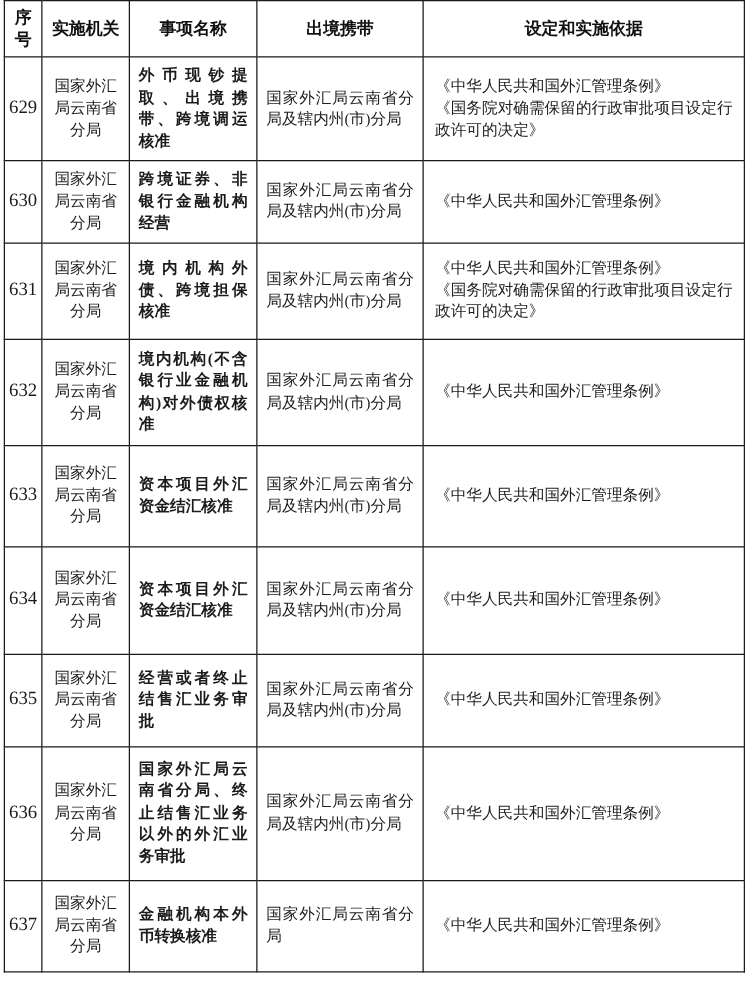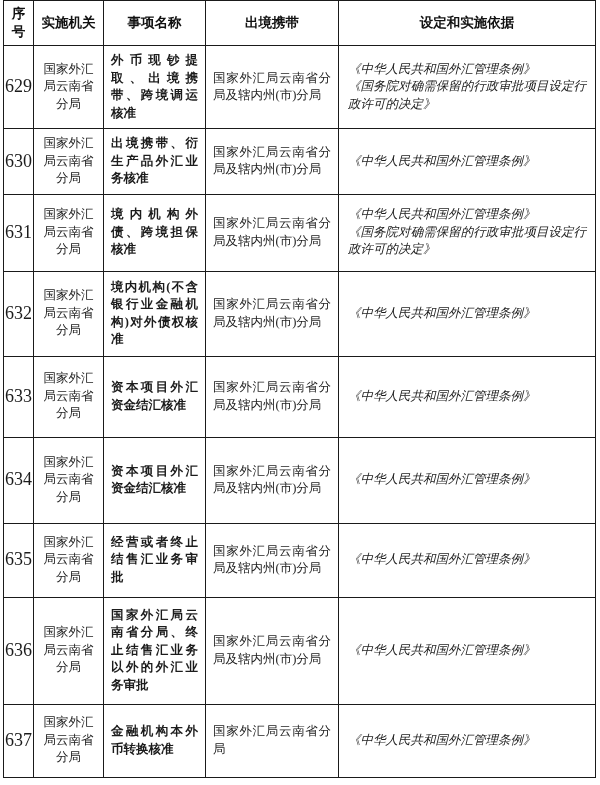--- a/index.html
+++ b/index.html
@@ -46,41 +46,41 @@
   }
   td {
     font-size: 12.5px;
     line-height: 17.5px;
     padding: 6px 7px;
     word-break: break-all;
   }
   td.c-no {
     text-align: center;
     padding: 2px 1px;
-    font-size: 18px;
+    font-size: 15px;
   }
   td.c-dept {
     text-align: center;
     padding: 6px 5px;
   }
   td.c-item {
     text-align: justify;
     text-justify: inter-ideograph;
     font-weight: bold;
   }
   td.c-agency {
     text-align: justify;
     text-justify: inter-ideograph;
   }
   td.c-basis {
     text-align: justify;
     text-justify: inter-ideograph;
     padding: 6px 9px;
   }
-  .basis-entry { margin: 0; font-style: italic; }
+  .basis-entry { margin: 0; }
 </style>
 </head>
 <body>
 
 <div class="page">
   <table class="doc-table">
     <colgroup>
       <col class="w-no">
       <col class="w-dept">
       <col class="w-item">
@@ -103,21 +103,21 @@
     <td class="c-item">外币现钞提取、出境携带、跨境调运核准</td>
     <td class="c-agency">国家外汇局云南省分局及辖内州(市)分局</td>
     <td class="c-basis">
             <div class="basis-entry">《中华人民共和国外汇管理条例》</div>
             <div class="basis-entry">《国务院对确需保留的行政审批项目设定行政许可的决定》</div>
           </td>
   </tr>
         <tr style="height: 65px;">
     <td class="c-no">630</td>
     <td class="c-dept">国家外汇局云南省分局</td>
-    <td class="c-item">出境携带、衍生产品外汇业务核准</td>
+    <td class="c-item">跨境证券、非银行金融机构经营</td>
     <td class="c-agency">国家外汇局云南省分局及辖内州(市)分局</td>
     <td class="c-basis">
             <div class="basis-entry">《中华人民共和国外汇管理条例》</div>
           </td>
   </tr>
         <tr style="height: 77px;">
     <td class="c-no">631</td>
     <td class="c-dept">国家外汇局云南省分局</td>
     <td class="c-item">境内机构外债、跨境担保核准</td>
     <td class="c-agency">国家外汇局云南省分局及辖内州(市)分局</td>

